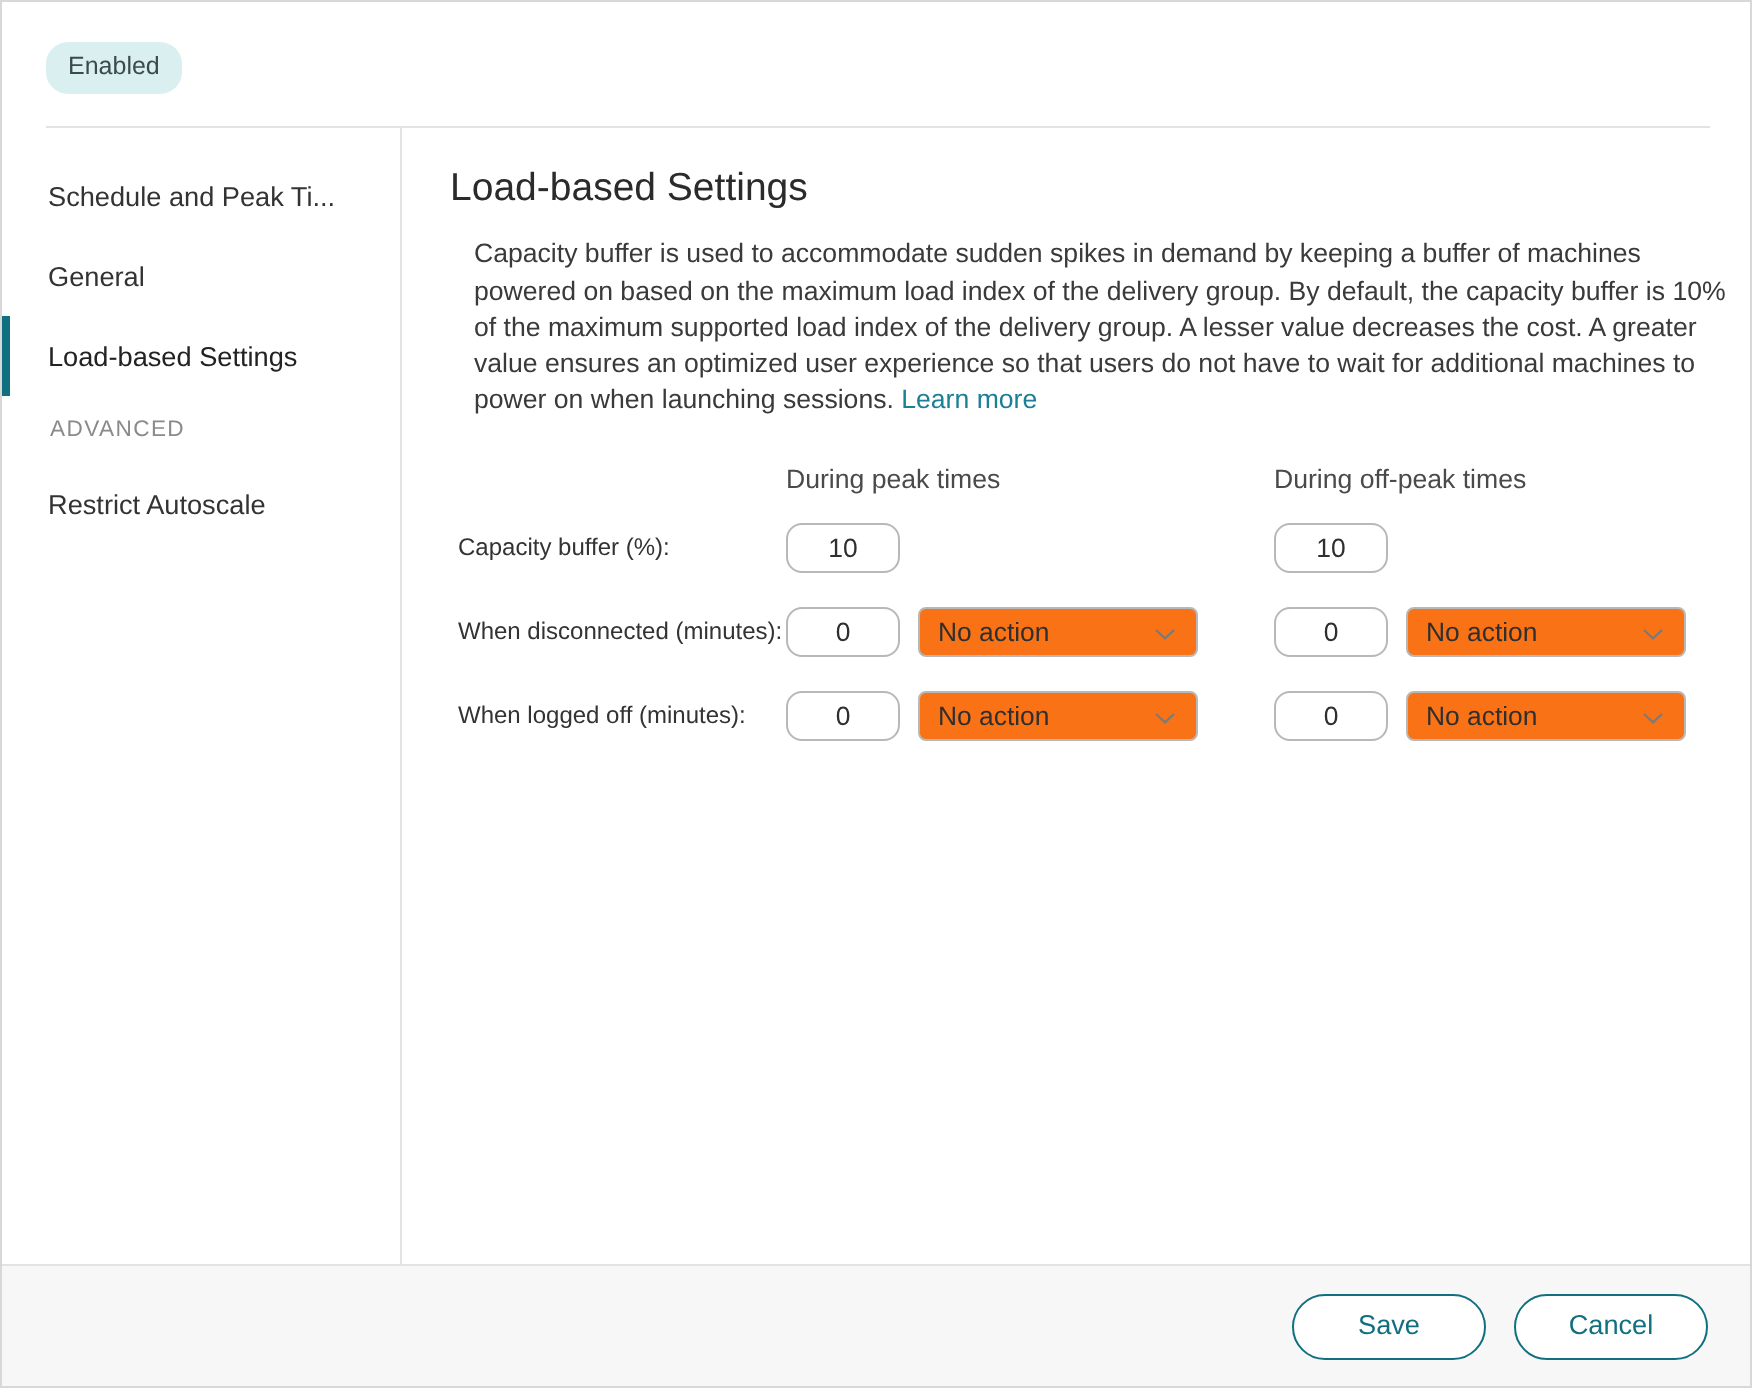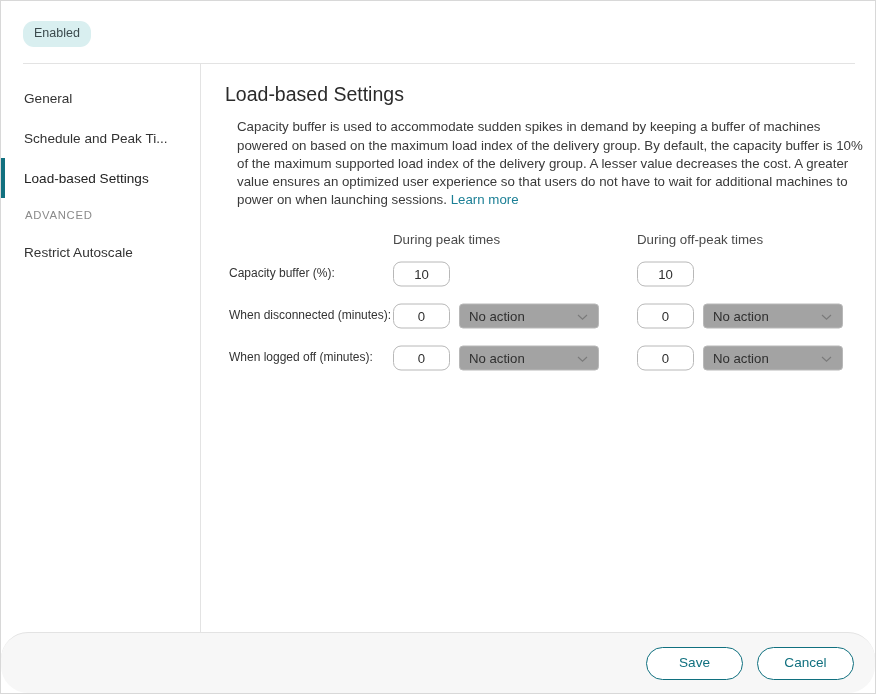--- a/index.html
+++ b/index.html
@@ -203,21 +203,21 @@
     padding: 0;
     outline: none;
   }
   .select-box {
     position: relative;
     width: 140px;
     height: 25px;
     box-sizing: border-box;
     border: 1px solid #b8b8b8;
     border-radius: 4px;
-    background: #a3a3a3;
+    background: #f97316;
     display: flex;
     align-items: center;
     cursor: pointer;
   }
   .select-value {
     font-size: 13.2px;
     color: #2f2f2f;
     padding-left: 9px;
     line-height: 1;
     white-space: nowrap;
@@ -242,21 +242,20 @@
     bottom: 0;
     height: 61px;
     box-sizing: border-box;
     background: #f7f7f7;
     border-top: 1px solid #e3e3e3;
     display: flex;
     align-items: center;
     justify-content: flex-end;
     padding-right: 21px;
     gap: 14px;
-    border-radius: 27px;
   }
   .pill-button {
     min-width: 97px;
     height: 33px;
     box-sizing: border-box;
     border: 1.6px solid #10707f;
     border-radius: 17px;
     background: #ffffff;
     color: #10707f;
     font-family: "Liberation Sans", sans-serif;
@@ -274,24 +273,24 @@
   <div class="header">
     <div class="header-inner">
       <div class="status-badge">Enabled</div>
     </div>
   </div>
   <div class="header-rule"></div>
 
   <div class="sidebar">
     <div class="nav-spacer-general"></div>
     <div class="nav-item">
+      <span>Schedule and Peak Ti...</span>
+    </div>
+    <div class="nav-item">
       <span>General</span>
-    </div>
-    <div class="nav-item">
-      <span>Schedule and Peak Ti...</span>
     </div>
     <div class="nav-item selected">
       <span>Load-based Settings</span>
     </div>
     <div class="nav-section-label">ADVANCED</div>
     <div class="nav-item">
       <span>Restrict Autoscale</span>
     </div>
   </div>
 

